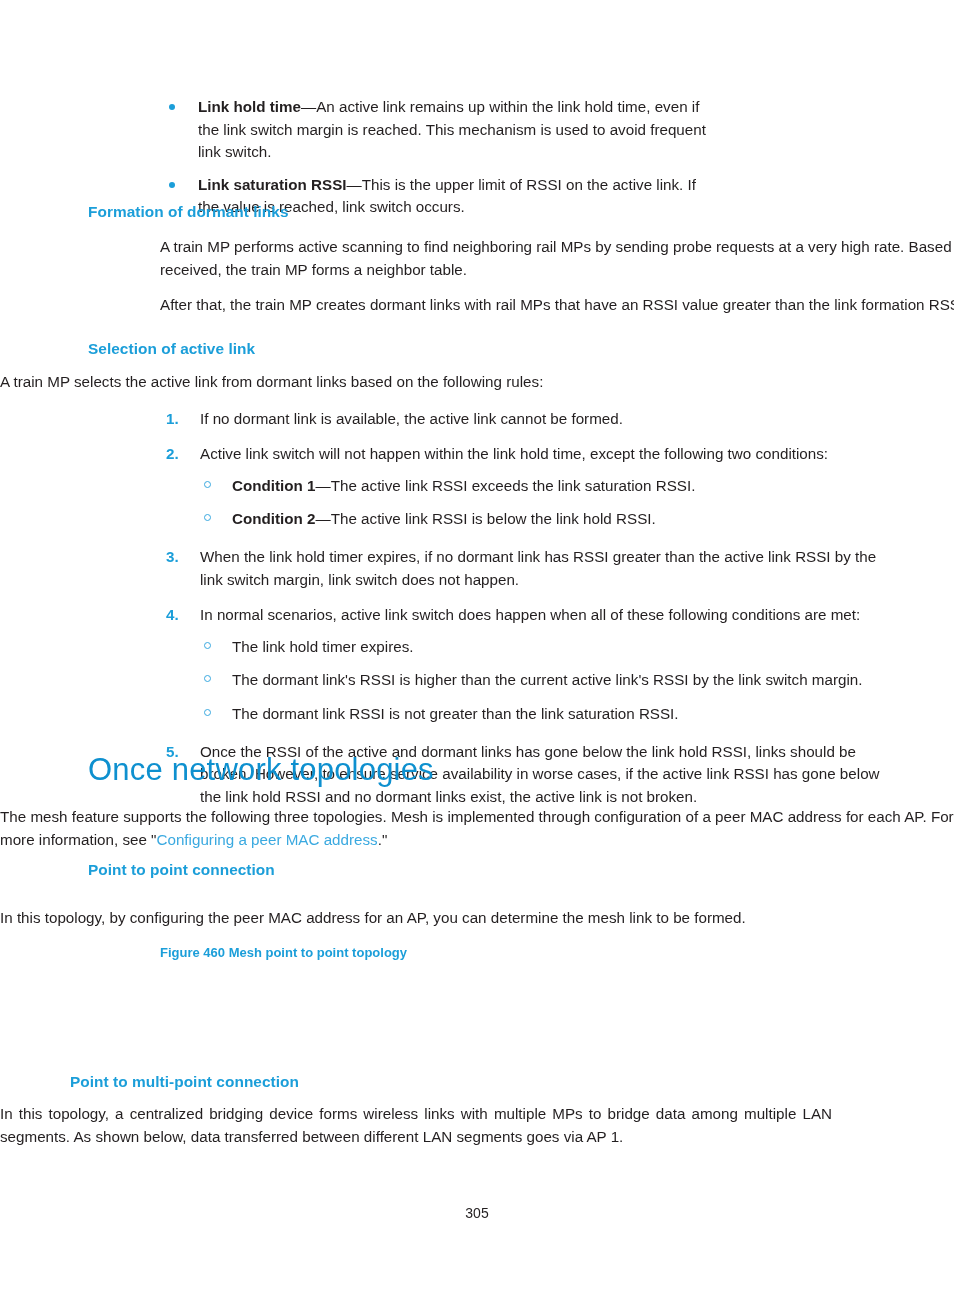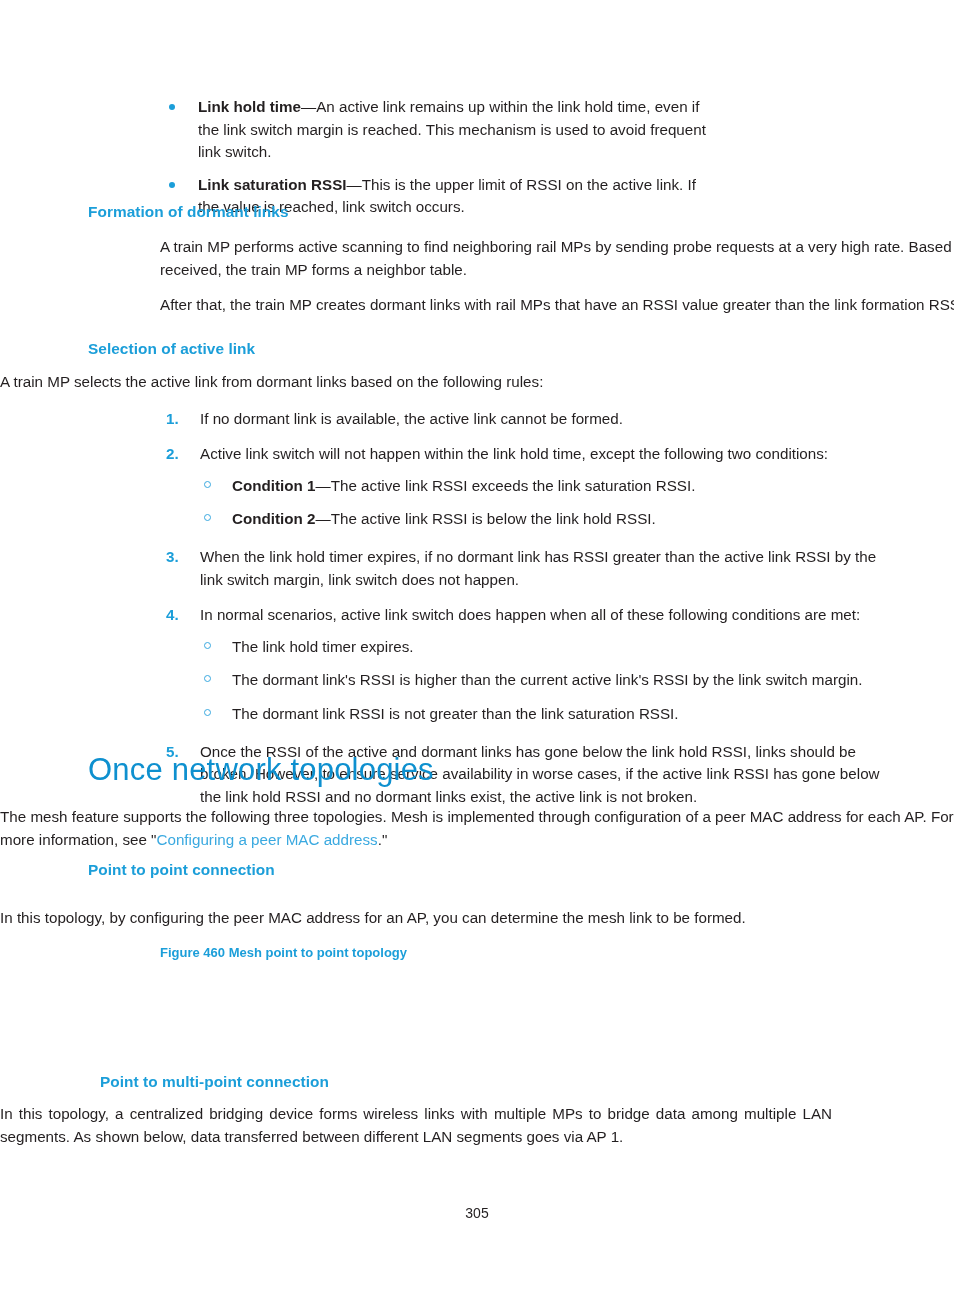--- a/index.html
+++ b/index.html
@@ -259,19 +259,19 @@
     
 
     
     
 
     
     
 
   </div>
 
-  <h2 class="sub" style="position:absolute; left:100px; top:1073px;">Point to multi-point connection</h2>
+  <h2 class="sub" style="position:absolute; left:70px; top:1073px;">Point to multi-point connection</h2>
 
   <p class="body-text indent-1 para" style="position:absolute; left:0; top:1103px; width:832px; box-sizing:border-box; text-align:justify; margin-right:72px;">In this topology, a centralized bridging device forms wireless links with multiple MPs to bridge data among multiple LAN segments. As shown below, data transferred between different LAN segments goes via AP 1.</p>
 
   <div class="pagenum">305</div>
 
 </div>
 
 </body></html>

